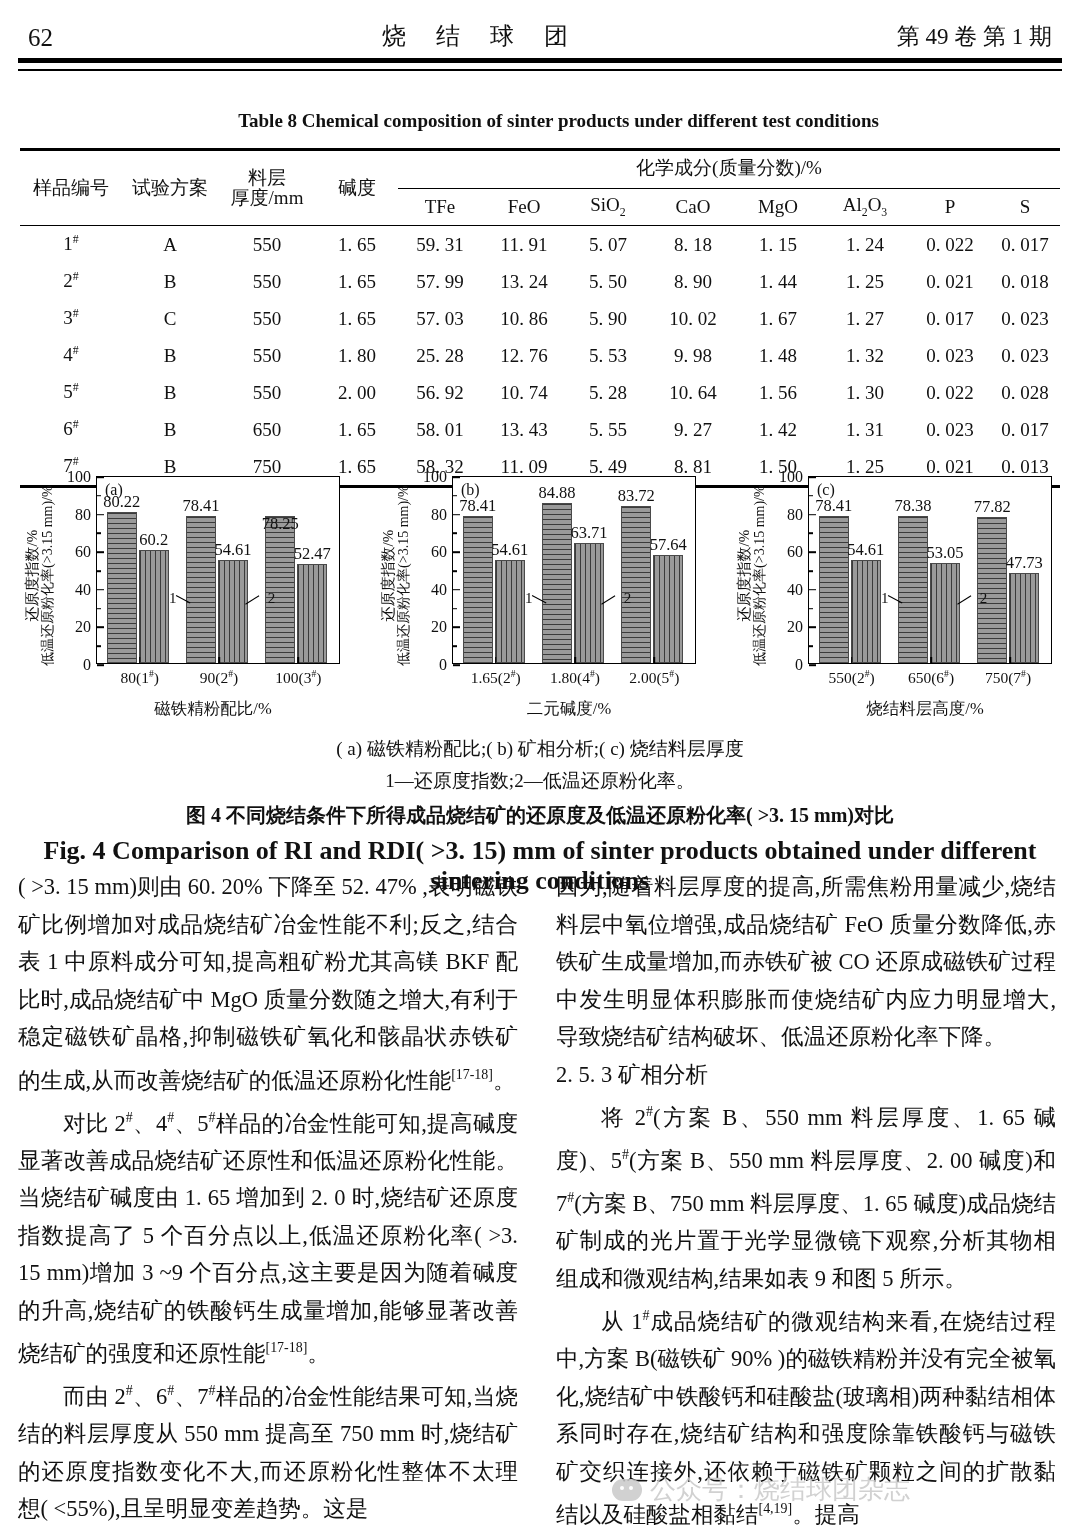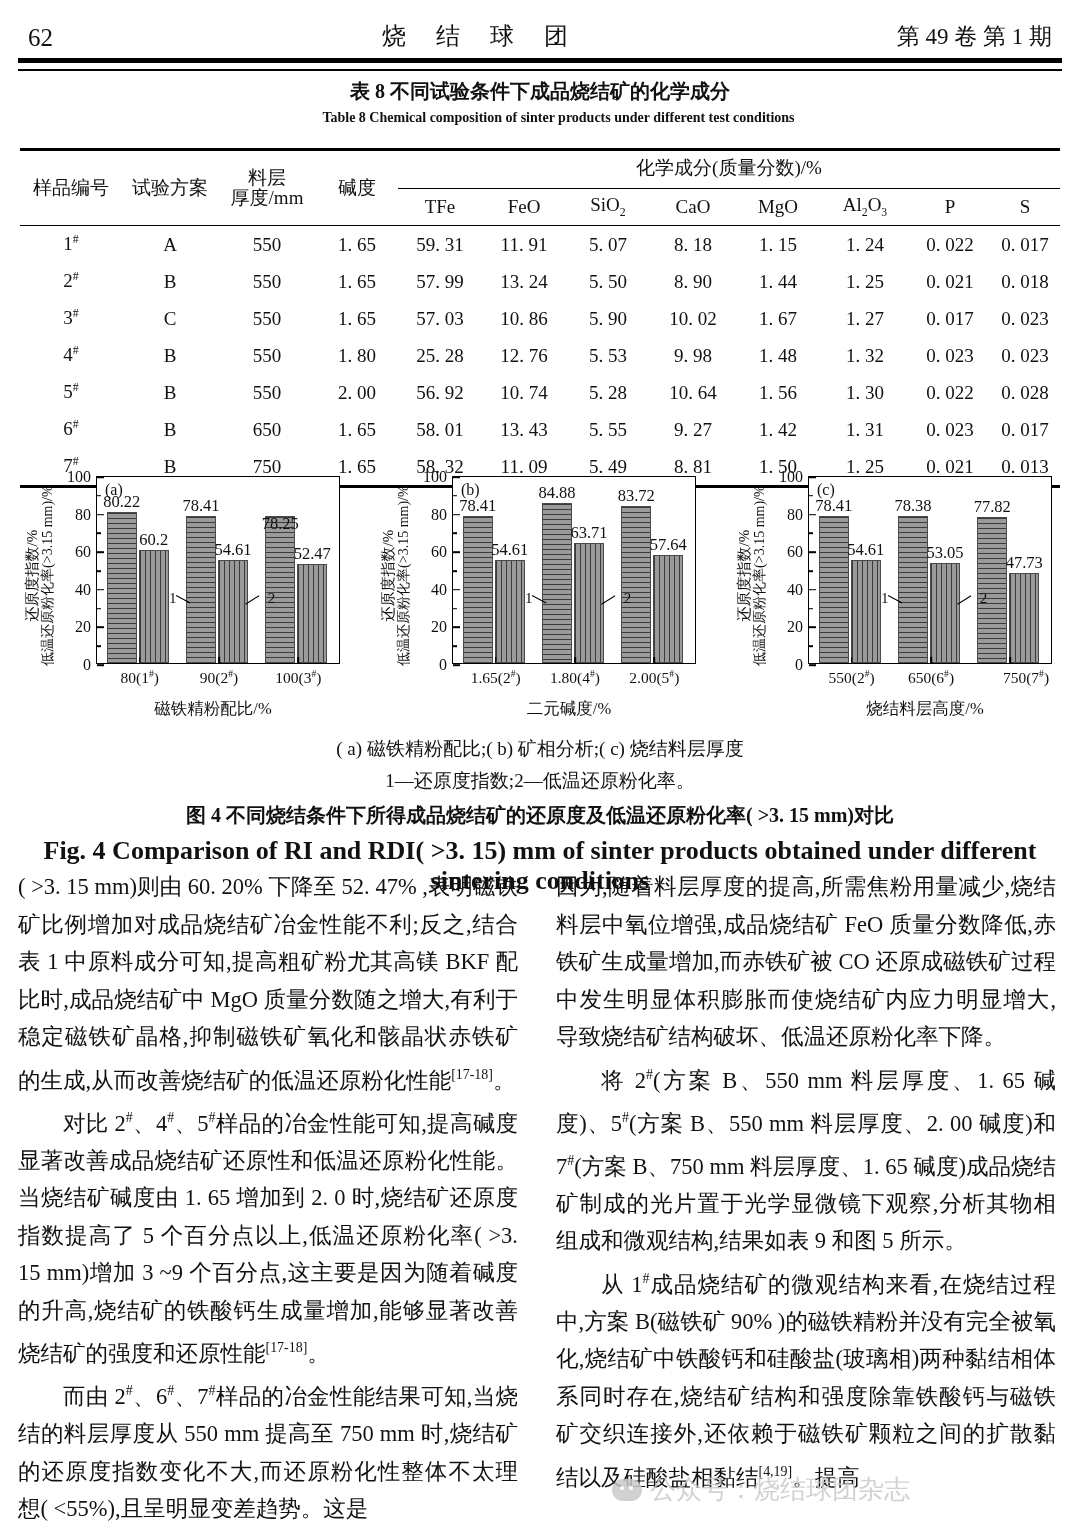--- a/index.html
+++ b/index.html
@@ -20,21 +20,21 @@
     font-size:24px;
   }
   .rh-page{font-size:25px;letter-spacing:0;}
   .rh-title{font-size:24px;letter-spacing:12px;padding-left:12px;}
   .rh-vol{font-size:23px;}
   .rule-thick{position:absolute;left:18px;right:18px;top:58px;height:5px;background:#000;}
   .rule-thin{position:absolute;left:18px;right:18px;top:69px;height:2px;background:#000;}
 
   
   .tbl-cap-cn{position:absolute;left:0;right:0;top:78px;text-align:center;font-size:20px;font-weight:bold;}
-  .tbl-cap-en{position:absolute;left:17px;right:0;top:110px;text-align:center;font-size:14px;font-weight:bold;padding-left:20px;}
+  .tbl-cap-en{position:absolute;left:17px;right:0;top:110px;text-align:center;font-size:19px;font-weight:bold;padding-left:20px;}
 
   .tbl-wrap{position:absolute;left:20px;top:148px;width:1040px;}
   table.data{border-collapse:collapse;width:1040px;font-size:19px;}
   table.data td,table.data th{text-align:center;font-weight:normal;padding:0;}
   .hr-top{border-top:3px solid #000;}
   .hr-mid{border-top:1.6px solid #000;}
   .hr-bot{border-bottom:3px solid #000;}
   .chem-span{border-bottom:1.4px solid #000;padding-bottom:3px !important;}
   .hrow1 td{height:34px;vertical-align:middle;}
   .hrow2 td{height:36px;vertical-align:middle;}
@@ -120,23 +120,20 @@
 <div class="page">
 
   <div class="runhead">
     <div class="rh-page">62</div>
     <div class="rh-title">烧 结 球 团</div>
     <div class="rh-vol">第 49 卷  第 1 期</div>
   </div>
   <div class="rule-thick"></div>
   <div class="rule-thin"></div>
 
-  <div class="tbl-cap-cn">
-    <span>表 8   不同试验条件下成品烧结矿的化学成分</span>
-  </div>
   <div class="tbl-cap-en">
     <span>Table 8   Chemical composition of sinter products under different test conditions</span>
   </div>
 
   <div class="tbl-wrap">
     <table class="data">
       <colgroup>
         <col style="width:102px">
           <col style="width:96px">
           <col style="width:98px">
@@ -414,21 +411,21 @@
           <div class="vlabel" style="left: 104px; top: 18.6456px;">78.38</div>
           <div class="bar s2" style="left: 121px; width: 30px; height: 99.734px;"></div>
           <div class="vlabel" style="left: 136px; top: 66.266px;">53.05</div>
           <div class="xtickmark" style="left: 122px;"></div>
           <div class="xtick" style="left: 122px;">650(6<sup>#</sup>)</div>
           <div class="bar s1" style="left: 168.3px; width: 30px; height: 146.302px;"></div>
           <div class="vlabel" style="left: 183.3px; top: 19.6984px;">77.82</div>
           <div class="bar s2" style="left: 200.3px; width: 30px; height: 89.7324px;"></div>
           <div class="vlabel" style="left: 215.3px; top: 76.2676px;">47.73</div>
           <div class="xtickmark" style="left: 201.3px;"></div>
-          <div class="xtick" style="left: 217px;">750(7<sup>#</sup>)</div>
+          <div class="xtick" style="left: 199px;">750(7<sup>#</sup>)</div>
           <div class="ann" style="left: 71.98px; top: 112.8px;">1</div>
           <div class="annline" style="left: 79.3px; top: 117.5px; width: 16px; transform: rotate(28deg);"></div>
           <div class="ann" style="left: 170.8px; top: 112.8px;">2</div>
           <div class="annline" style="left: 162.26px; top: 117.5px; width: 16px; transform: rotate(148deg);"></div>
         </div>
         <div class="xlab">烧结料层高度/%</div>
       </div>
     </div>
 
   <div class="figcap fc1">( a) 磁铁精粉配比;( b) 矿相分析;( c) 烧结料层厚度</div>
@@ -436,20 +433,21 @@
   <div class="figcap fc3">图 4   不同烧结条件下所得成品烧结矿的还原度及低温还原粉化率( &gt;3. 15 mm)对比</div>
   <div class="figcap fc4">Fig. 4   Comparison of RI and RDI( &gt;3. 15) mm of sinter products obtained under different sintering conditions</div>
 
   <div class="col colL" id="col-left">
       <p>( &gt;3. 15 mm)则由 60. 20% 下降至 52. 47% ,表明磁铁矿比例增加对成品烧结矿冶金性能不利;反之,结合表 1 中原料成分可知,提高粗矿粉尤其高镁 BKF 配比时,成品烧结矿中 MgO 质量分数随之增大,有利于稳定磁铁矿晶格,抑制磁铁矿氧化和骸晶状赤铁矿的生成,从而改善烧结矿的低温还原粉化性能<span class="ref">[17-18]</span>。</p>
       <p class="ind">对比 2<sup>#</sup>、4<sup>#</sup>、5<sup>#</sup>样品的冶金性能可知,提高碱度显著改善成品烧结矿还原性和低温还原粉化性能。当烧结矿碱度由 1. 65 增加到 2. 0 时,烧结矿还原度指数提高了 5 个百分点以上,低温还原粉化率( &gt;3. 15 mm)增加 3 ~9 个百分点,这主要是因为随着碱度的升高,烧结矿的铁酸钙生成量增加,能够显著改善烧结矿的强度和还原性能<span class="ref">[17-18]</span>。</p>
       <p class="ind">而由 2<sup>#</sup>、6<sup>#</sup>、7<sup>#</sup>样品的冶金性能结果可知,当烧结的料层厚度从 550 mm 提高至 750 mm 时,烧结矿的还原度指数变化不大,而还原粉化性整体不太理想( &lt;55%),且呈明显变差趋势。这是</p>
     </div>
   <div class="col colR" id="col-right">
       <p>因为,随着料层厚度的提高,所需焦粉用量减少,烧结料层中氧位增强,成品烧结矿 FeO 质量分数降低,赤铁矿生成量增加,而赤铁矿被 CO 还原成磁铁矿过程中发生明显体积膨胀而使烧结矿内应力明显增大,导致烧结矿结构破坏、低温还原粉化率下降。</p>
+      <p>2. 5. 3   矿相分析</p>
       <p class="ind">将 2<sup>#</sup>(方案 B、550 mm 料层厚度、1. 65 碱度)、5<sup>#</sup>(方案 B、550 mm 料层厚度、2. 00 碱度)和 7<sup>#</sup>(方案 B、750 mm 料层厚度、1. 65 碱度)成品烧结矿制成的光片置于光学显微镜下观察,分析其物相组成和微观结构,结果如表 9 和图 5 所示。</p>
       <p class="ind">从 1<sup>#</sup>成品烧结矿的微观结构来看,在烧结过程中,方案 B(磁铁矿 90% )的磁铁精粉并没有完全被氧化,烧结矿中铁酸钙和硅酸盐(玻璃相)两种黏结相体系同时存在,烧结矿结构和强度除靠铁酸钙与磁铁矿交织连接外,还依赖于磁铁矿颗粒之间的扩散黏结以及硅酸盐相黏结<span class="ref">[4,19]</span>。提高</p>
     </div>
 
   <div class="watermark">
     <span class="wm-badge"></span>
     <span>公众号：烧结球团杂志</span>
   </div>
 
 </div>

